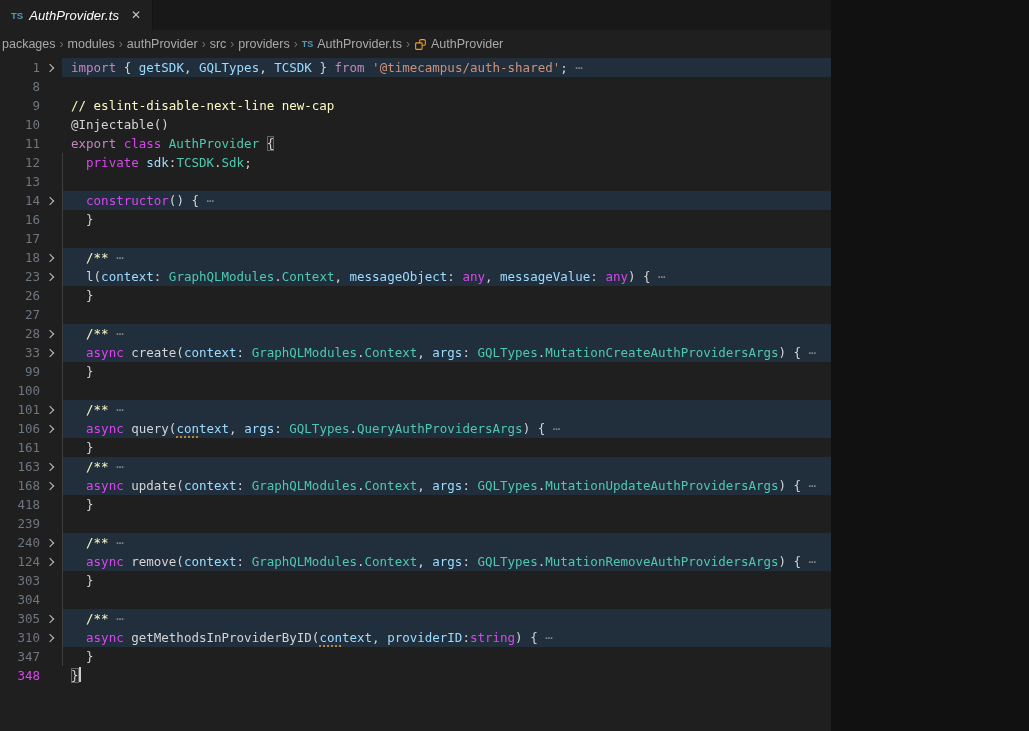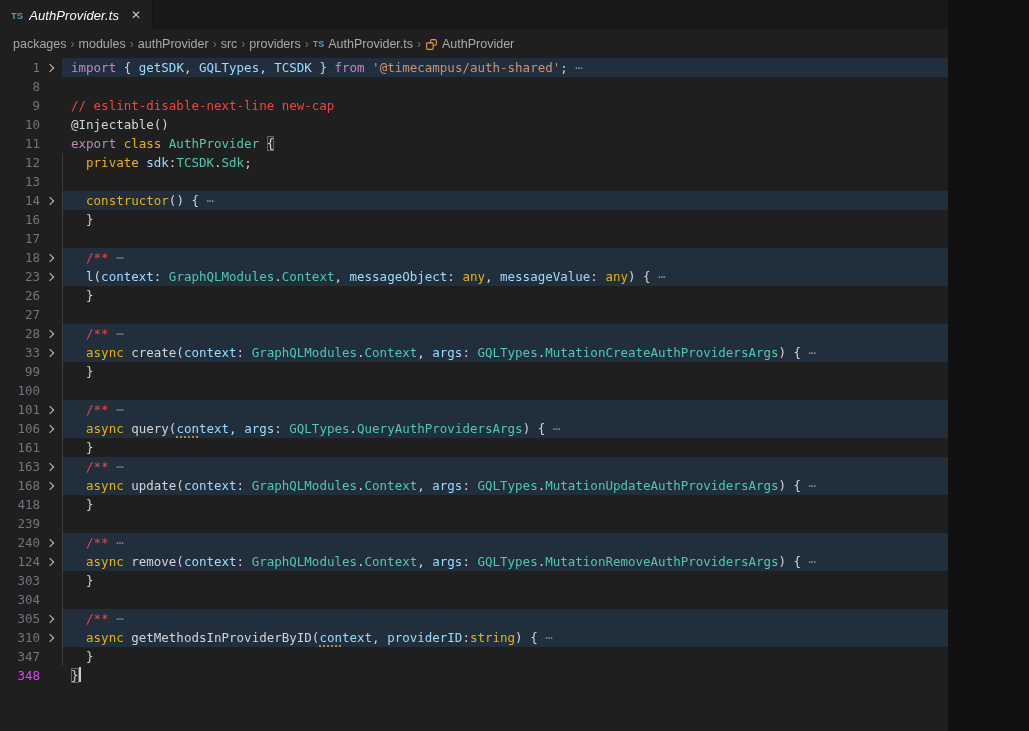--- a/index.html
+++ b/index.html
@@ -1,18 +1,18 @@
 <!DOCTYPE html>
 <html><head>
 <meta charset="utf-8">
 <style>
   * { margin:0; padding:0; box-sizing:border-box; }
   html,body { background:#111; }
   #window {
-    width:948px; height:731px;
+    width:831px; height:731px;
     background:#1f1f1f;
     font-family:"Liberation Sans", sans-serif;
     overflow:hidden;
     position:relative;
   }
   
   .tabbar {
     height:30px; background:#181818;
     display:flex; align-items:stretch;
   }
@@ -25,21 +25,21 @@
     cursor:pointer;
     min-width:146px;
   }
   .tab .ts-icon { color:#519aba; font-weight:bold; font-size:9.5px; font-family:"Liberation Sans",sans-serif; }
   .tab .tab-title { color:#ffffff; font-style:italic; font-size:13px; letter-spacing:.1px; }
   .tab .close { color:#c5c5c5; font-size:12px; margin-left:6px; line-height:1; }
   
   .breadcrumbs {
     height:28px; background:#1f1f1f;
     display:flex; align-items:center;
-    padding-left:13px;
+    padding-left:2px;
     font-size:12.5px; color:#a9a9a9;
     white-space:nowrap;
   }
   .crumb { display:flex; align-items:center; cursor:pointer; }
   .crumb .ts-icon { color:#519aba; font-weight:bold; font-size:9px; margin-right:4px; }
   .crumb .cls-icon { margin-right:4px; display:flex; align-items:center; }
   .crumb-sep { color:#6e6e6e; margin:0 4px; font-size:12px; }
   
   .editor {
     font-family:"DejaVu Sans Mono", monospace;
@@ -79,24 +79,24 @@
     color:#d4d4d4;
     cursor:text;
   }
   .line.hl .content { background:rgba(38,79,120,0.32); }
   .content.guide::before {
     content:''; position:absolute; left:0; top:0; bottom:0;
     width:1px; background:#3d3d3d;
   }
   .content span { white-space:pre; }
   .tk-k { color:#c586c0; }
-  .tk-b { color:#eab308; }
+  .tk-b { color:#d946ef; }
   .tk-i { color:#9cdcfe; }
   .tk-t { color:#4ec9b0; }
-  .tk-c { color:#ef4444; }
+  .tk-c { color:#fef9c3; }
   .tk-s { color:#ce9178; }
   .tk-p { color:#d4d4d4; }
   .tk-e { color:#868686; }
   .tk-hint {
     text-decoration:underline dotted #b3883e 1.5px;
     text-underline-offset:3px;
   }
   .bracket-match {
     outline:1px solid #646464;
     outline-offset:-1px;

